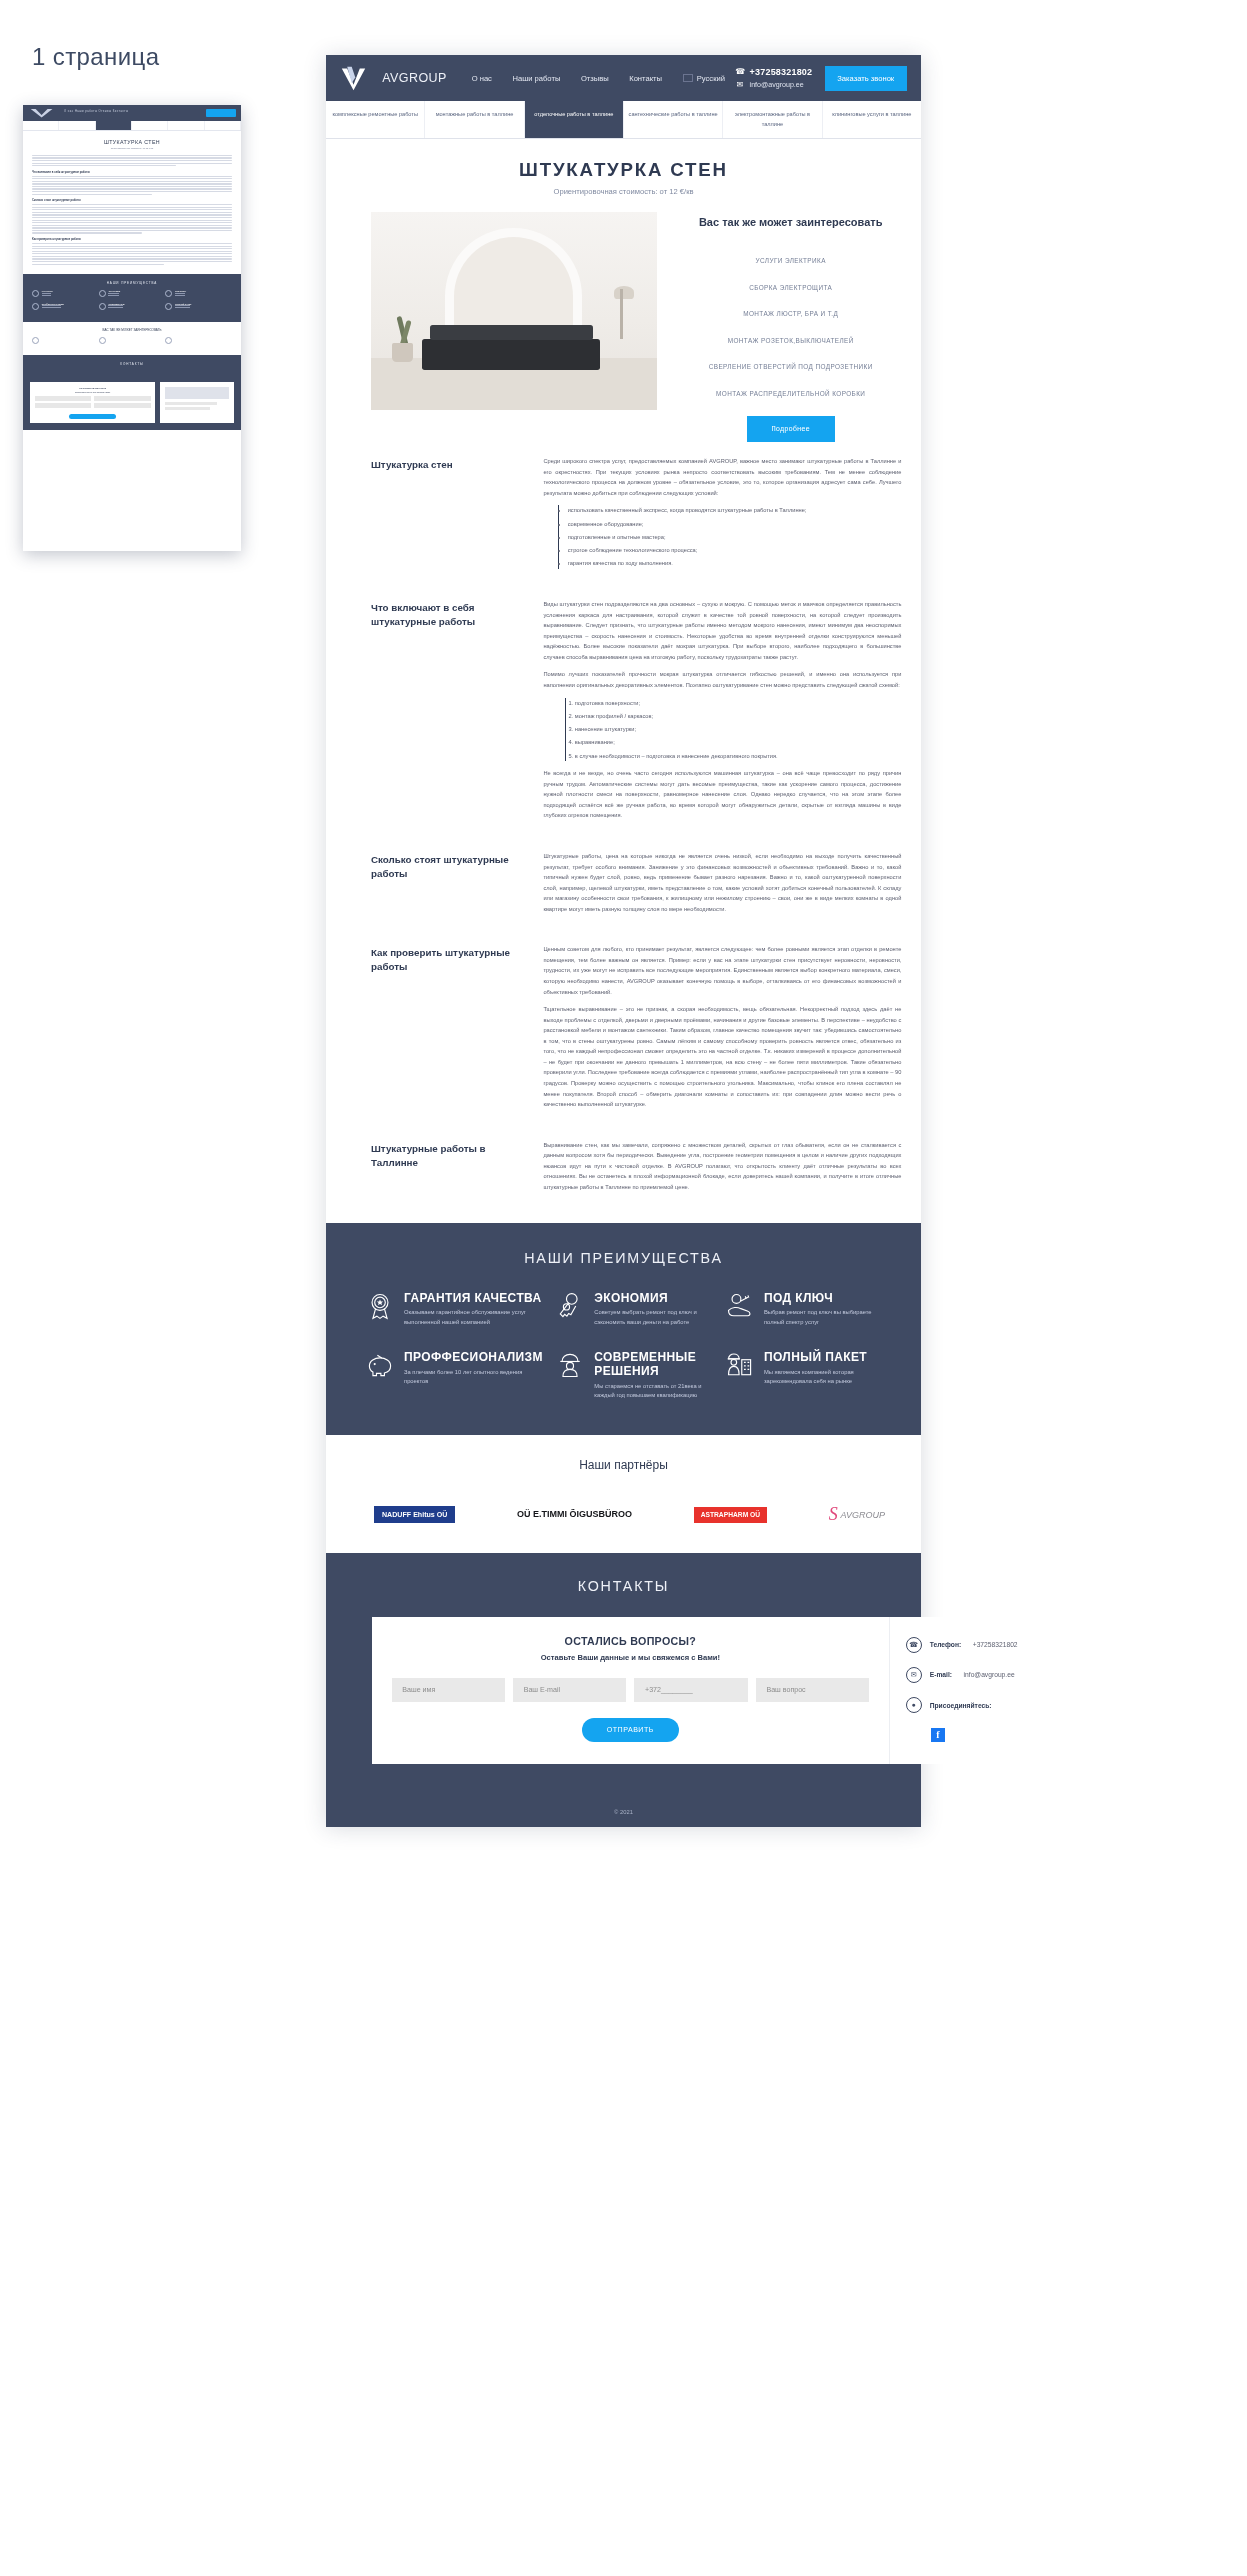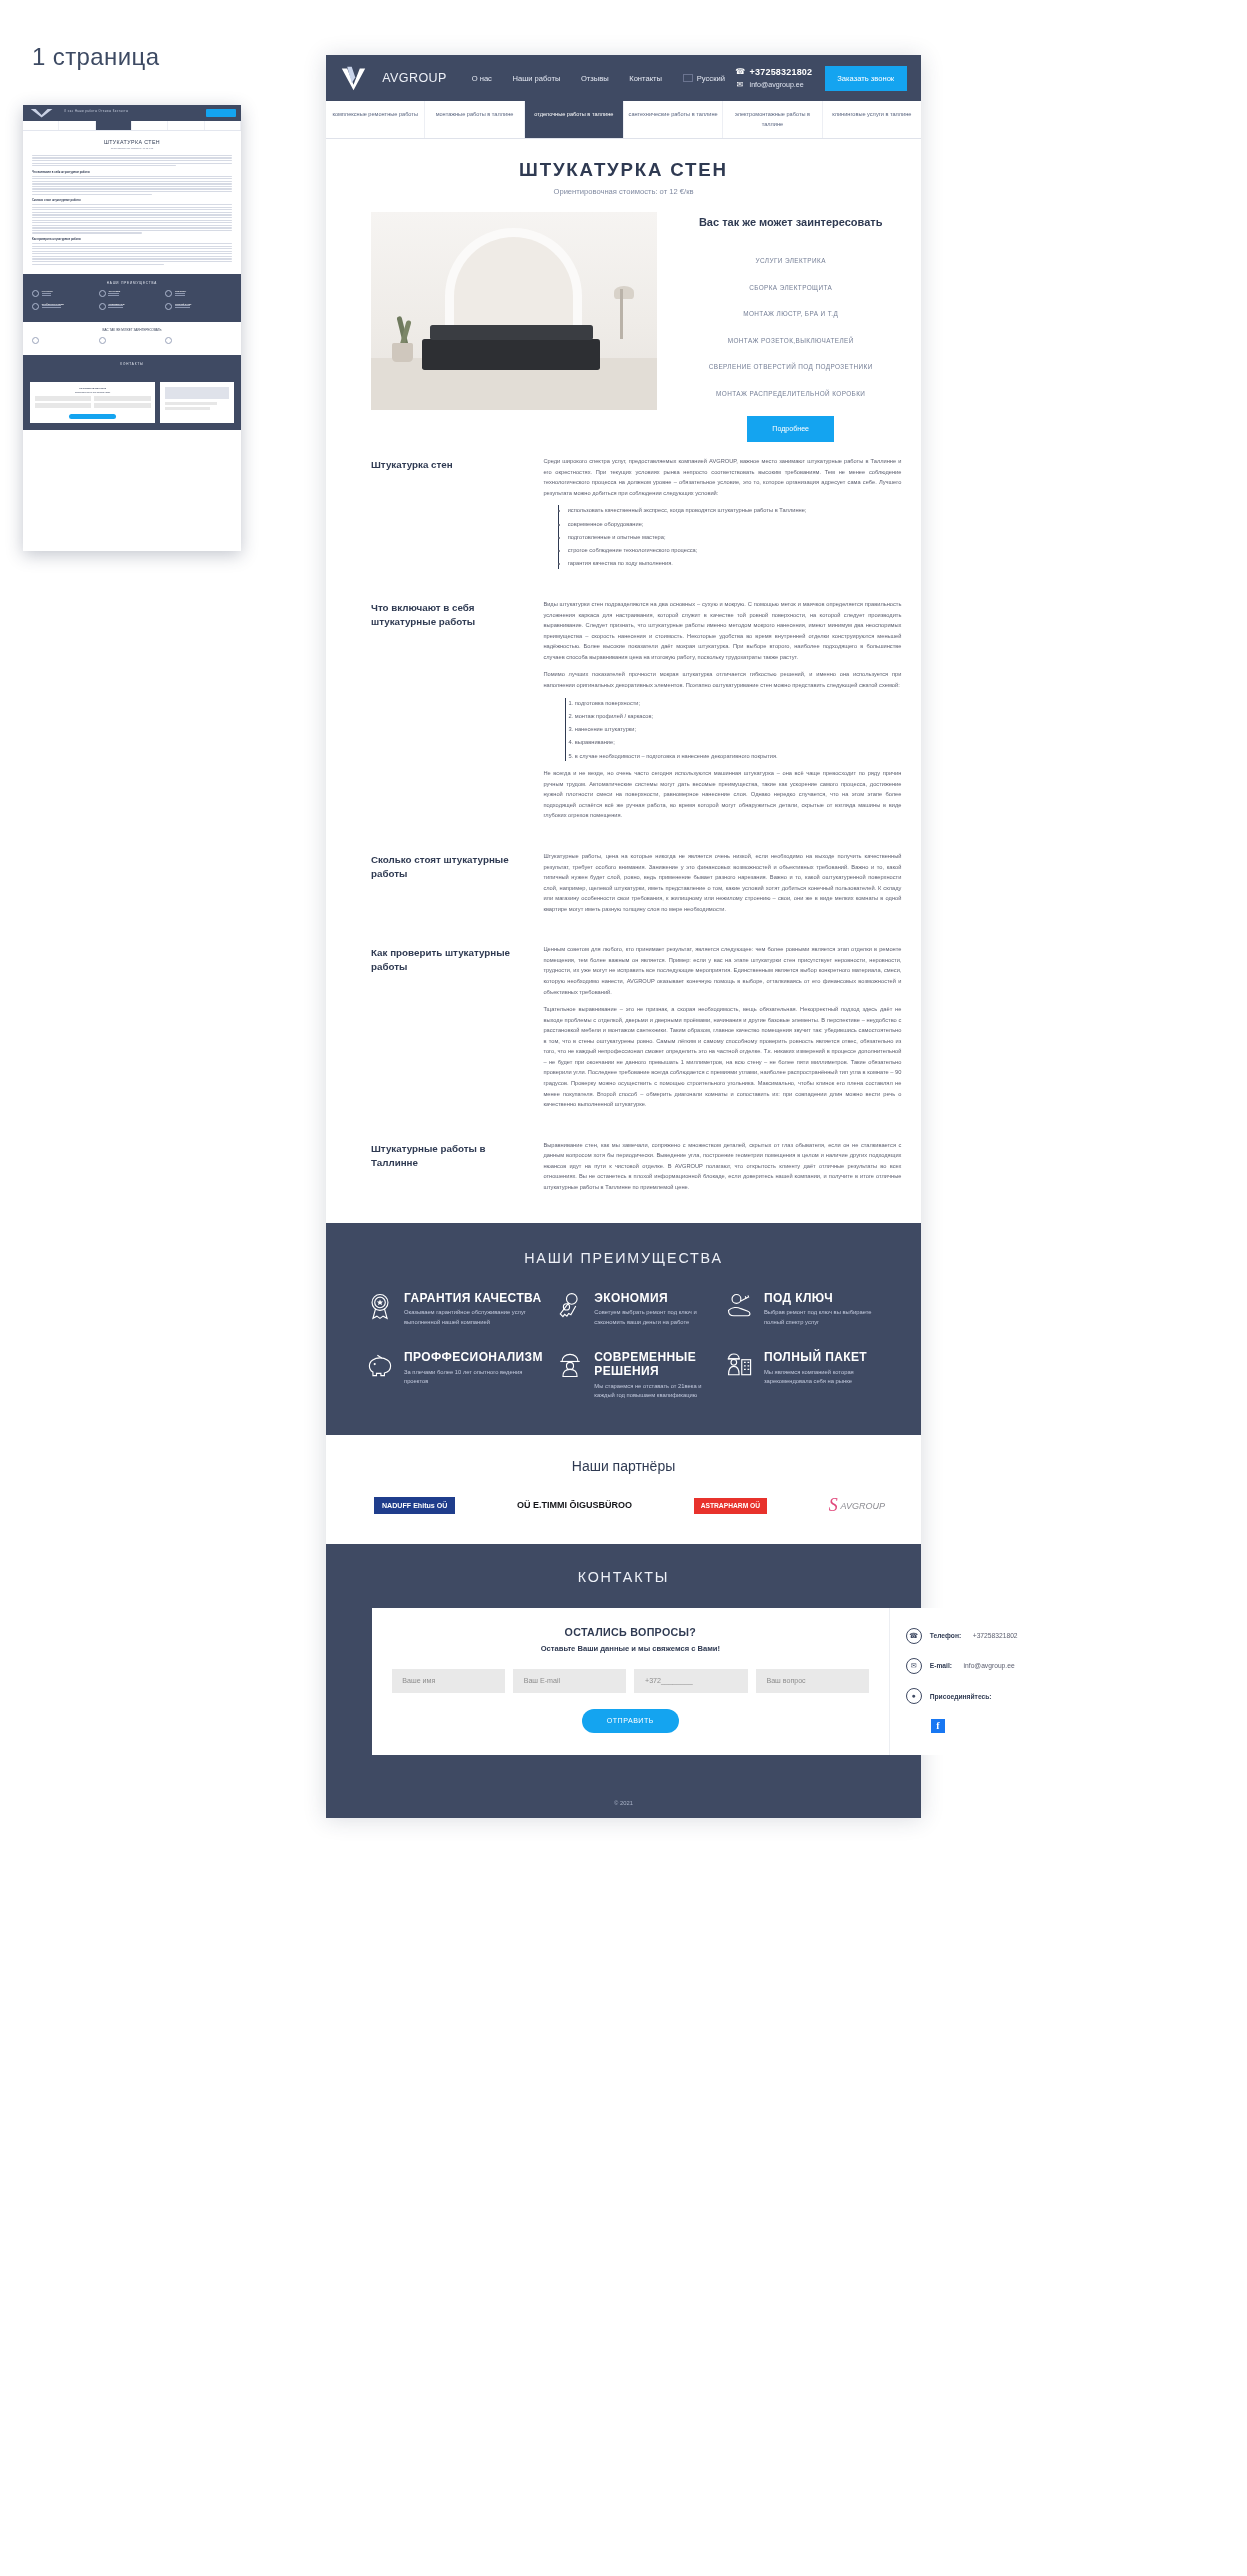--- a/index.html
+++ b/index.html
@@ -101,21 +101,21 @@
   .hero-img .plant .leaf{position:absolute;bottom:32%;left:44%;width:4.5px;height:30px;background:#6f7a5e;border-radius:2.7px;transform:rotate(-14deg);}
   .hero-img .plant .leaf2{position:absolute;bottom:30%;left:52%;width:4.5px;height:27px;background:#7c8668;border-radius:2.7px;transform:rotate(16deg);}
   .hero-img .lamp{position:absolute;right:12%;bottom:36%;width:2.7px;height:50px;background:#b9b2a8;}
   .hero-img .lampshade{position:absolute;right:8%;bottom:56%;width:19.6px;height:12.5px;background:#d8d2c9;border-radius:50% 50% 3.6px 3.6px;}
 
   .hero-side { flex:.92; padding-top:3.6px; }
   .hero-side h2 { text-align:center; font-size:11px; color:#2f3a52; line-height:1.45; font-weight:bold;}
   .hero-side ul { list-style:none; margin-top:16px; }
   .hero-side li { text-align:center; font-size:6.4px; color:#737d95; letter-spacing:0.4px; padding:9.8px 0; }
   .more-btn { display:block; margin:9px auto 0; background:#14a4f0; color:#fff; border:none;
-    font-size:7.1px; padding:9px 25px; font-family:Liberation Sans, sans-serif; cursor:pointer; }
+    font-size:7.1px; padding:9px 25px; font-family:Liberation Mono, monospace; cursor:pointer; }
 
   
   .article { padding:14.3px 19.6px 23px 45px; display:flex; flex-direction:column; gap:23px; }
   .art-row { display:flex; gap:21.4px; align-items:flex-start; }
   .art-h { flex:0 0 151px; font-size:9.8px; color:#2f3a52; font-weight:bold; line-height:1.45; padding-top:1.8px; }
   .art-b { flex:1; font-size:5.7px; color:#5d6070; line-height:1.85; text-align:justify; }
   .art-b p { margin-bottom:7.1px; }
   .art-b ul { margin:5.3px 0 7.1px 14.3px; }
   .art-b ol { margin:5.3px 0 7.1px 21.4px; }
   .art-b li { margin-bottom:2.7px; }
@@ -126,21 +126,21 @@
   .adv h2 { text-align:center; color:#eef1f8; font-size:14.3px; letter-spacing:1.8px; margin-bottom:25px; font-weight:normal;}
   .adv-grid { display:grid; grid-template-columns:repeat(3,1fr); row-gap:23px; column-gap:12.5px; }
   .adv-it { display:flex; gap:9px; align-items:flex-start; }
   .adv-it .ico { flex:none; width:30px; height:30px; color:#fff; }
   .adv-it .ico svg{display:block;}
   .adv-it b { display:block; color:#fff; font-size:12px; letter-spacing:0.4px; margin-bottom:3.6px; }
   .adv-it span { display:block; color:#c3cade; font-size:5.8px; line-height:1.65; }
 
   
   .partners { background:#fff; padding:23px 36px 30px; }
-  .partners h2 { text-align:center; font-size:14px; color:#2f3a52; margin-bottom:23px; font-weight:normal; }
+  .partners h2 { text-align:center; font-size:12px; color:#2f3a52; margin-bottom:34px; font-weight:normal; }
   .part-row { display:flex; justify-content:space-between; align-items:center;padding-left:12px; }
   .p1 { background:#1f3d8c; color:#fff; font-size:7.1px; padding:4.5px 8px; font-weight:bold; }
   .p2 { text-align:center; color:#15161a; font-size:9px; font-weight:bold; line-height:1.25; }
   .p3 { background:#e8322c; color:#fff; font-size:6.7px; padding:4.5px 7.1px; font-weight:bold; }
   .p4 { display:flex; align-items:center; gap:2.7px; color:#8c8c92; font-size:9px; font-style:italic;}
   .p4 .sw { color:#e0487b; font-size:18px; line-height:.7; font-family:"Liberation Serif",serif;}
 
   
   .contacts { background:#3f4a63; padding:25px 46px 36px; }
   .contacts h2 { text-align:center; color:#eef1f8; font-size:14.3px; letter-spacing:1.8px; margin-bottom:23px; font-weight:normal;}

